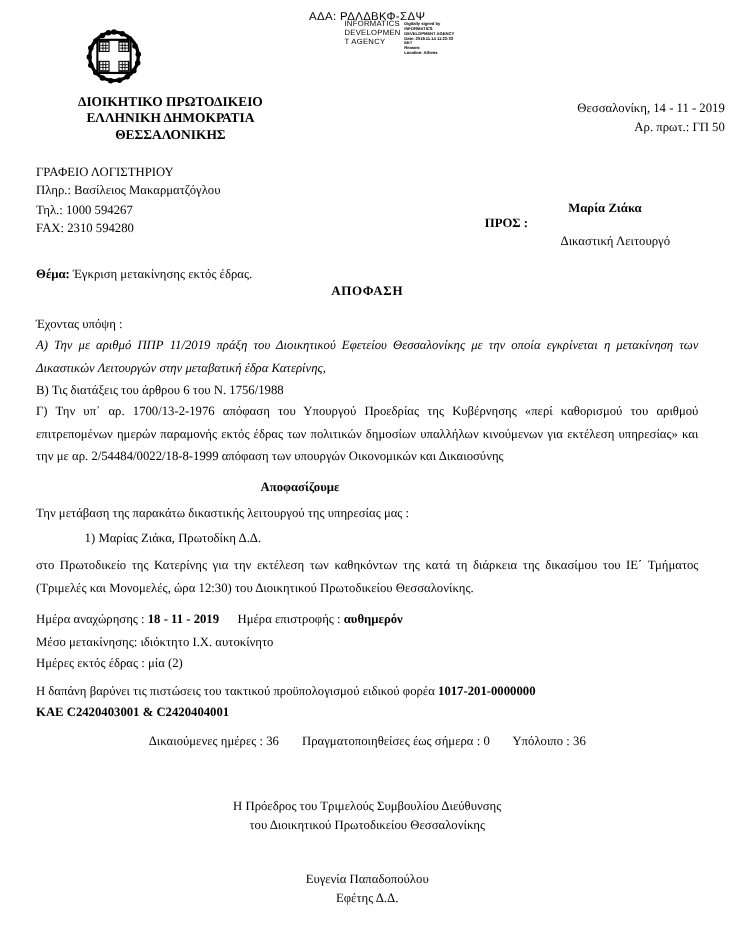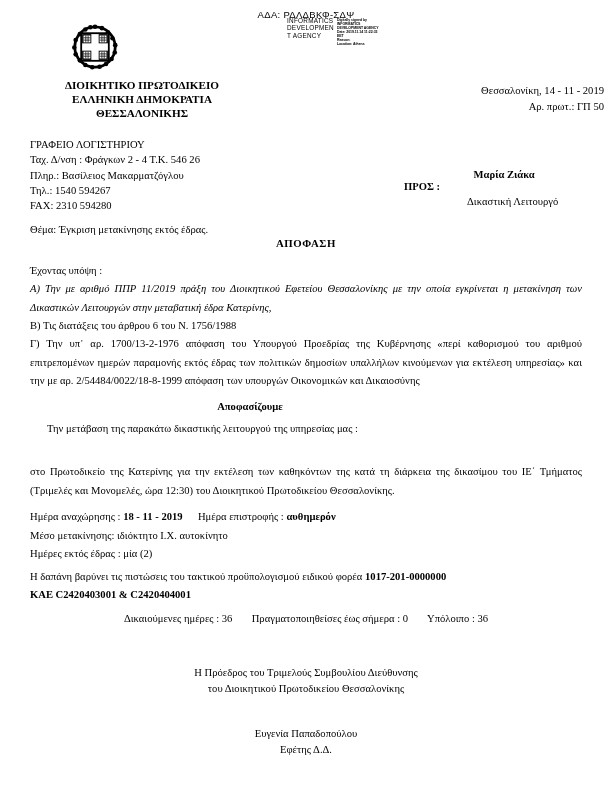--- a/index.html
+++ b/index.html
@@ -129,21 +129,21 @@
     white-space: nowrap;
   }
 
   
   .subject {
     position: absolute;
     top: 224px;
     left: 30px;
     font-size: 10.6px;
   }
-  .subject .lbl { font-weight: normal; }
+  .subject .lbl { font-weight: bold; }
 
   .decision-title {
     position: absolute;
     top: 237px;
     left: 0;
     width: 612px;
     text-align: center;
     font-weight: bold;
     font-size: 10.8px;
     letter-spacing: 0.6px;
@@ -165,21 +165,21 @@
 
   .verdict-title {
     position: absolute;
     top: 401px;
     left: 0;
     width: 500px;
     text-align: center;
     font-weight: bold;
     font-size: 10.6px;
   }
-  .verdict-lead { top: 420px; margin-left: 17px; }
+  .verdict-lead { top: 420px; }
   .named-list {
     position: absolute;
     top: 441px;
     left: 30px;
     width: 552px;
     font-size: 10.6px;
     line-height: 18.5px;
   }
   .named-list ol {
     margin: 0;
@@ -306,23 +306,22 @@
     <div>ΘΕΣΣΑΛΟΝΙΚΗΣ</div>
   </div>
 
   <div class="place-date">
     <div>Θεσσαλονίκη, 14 - 11 - 2019</div>
     <div>Αρ. πρωτ.: ΓΠ 50</div>
   </div>
 
   <div class="office">
     <div>ΓΡΑΦΕΙΟ ΛΟΓΙΣΤΗΡΙΟΥ</div>
-    <div>Ταχ. Δ/νση : Φράγκων 2 - 4 Τ.Κ. 546 26</div>
     <div>Πληρ.: Βασίλειος Μακαρματζόγλου</div>
-    <div>Τηλ.: 1540 594267</div>
+    <div>Τηλ.: 1000 594267</div>
     <div>FAX: 2310 594280</div>
   </div>
 
   <div class="recipient">
     <div class="name">Μαρία Ζιάκα</div>
     <div class="row">
       <span class="pros">ΠΡΟΣ :</span>
       <span class="role">Δικαστική Λειτουργό</span>
     </div>
   </div>
@@ -335,20 +334,25 @@
   <div class="decision-title">ΑΠΟΦΑΣΗ</div>
 
   <div class="body-block preamble-lead">Έχοντας υπόψη :</div>
   <div class="body-block para-just para-A">Α) Την με αριθμό ΠΠΡ 11/2019 πράξη του Διοικητικού Εφετείου Θεσσαλονίκης με την οποία εγκρίνεται η μετακίνηση των Δικαστικών Λειτουργών στην μεταβατική έδρα Κατερίνης,</div>
   <div class="body-block para-B">Β) Τις διατάξεις του άρθρου 6 του Ν. 1756/1988</div>
   <div class="body-block para-just para-C">Γ) Την υπ᾽ αρ. 1700/13-2-1976 απόφαση του Υπουργού Προεδρίας της Κυβέρνησης «περί καθορισμού του αριθμού επιτρεπομένων ημερών παραμονής εκτός έδρας των πολιτικών δημοσίων υπαλλήλων κινούμενων για εκτέλεση υπηρεσίας» και την με αρ. 2/54484/0022/18-8-1999 απόφαση των υπουργών Οικονομικών και Δικαιοσύνης</div>
 
   <div class="verdict-title">Αποφασίζουμε</div>
   <div class="body-block verdict-lead">Την μετάβαση της παρακάτω δικαστικής λειτουργού της υπηρεσίας μας :</div>
 
+  <div class="named-list">
+    <ol>
+      <li>Μαρίας Ζιάκα, Πρωτοδίκη Δ.Δ.</li>
+    </ol>
+  </div>
 
   <div class="body-block para-just para-detail">στο Πρωτοδικείο της Κατερίνης για την εκτέλεση των καθηκόντων της κατά τη διάρκεια της δικασίμου του ΙΕ΄ Τμήματος (Τριμελές και Μονομελές, ώρα 12:30) του Διοικητικού Πρωτοδικείου Θεσσαλονίκης.</div>
 
   <div class="body-block fields">
     <div class="fline">
       <span>Ημέρα αναχώρησης :</span>
       <b>18 - 11 - 2019</b>
       <span class="gap-l"></span>
       <span>Ημέρα επιστροφής :</span>
       <b>αυθημερόν</b>

